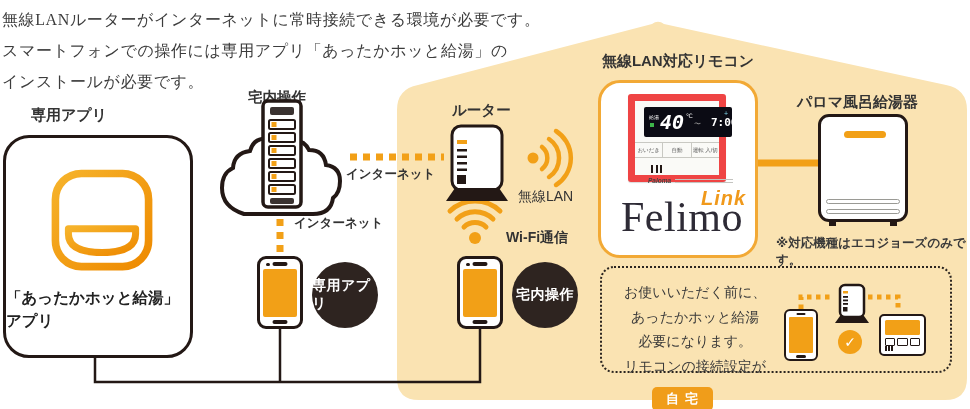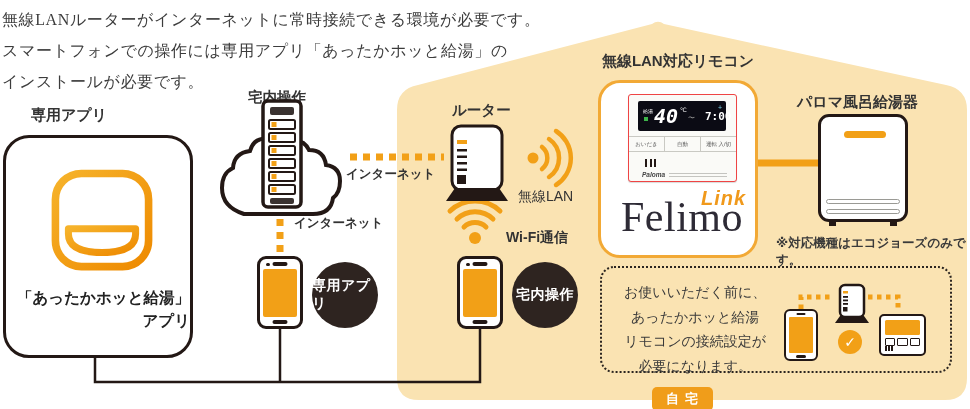--- a/index.html
+++ b/index.html
@@ -18,21 +18,21 @@
     font-family:"Liberation Serif","DejaVu Serif",serif;
     font-size:16px; line-height:31px; letter-spacing:0.6px; color:#3c3c3c;
   }
 
   
   .app-label { position:absolute; left:0; top:106px; width:194px; text-align:left; font-size:15px; font-weight:600; color:#333; z-index:2;padding-left:31px; }
   .app-box {
     position:absolute; left:3px; top:135px; width:190px; height:223px; z-index:2;
     background:#fff; border:3px solid #231815; border-radius:26px;
   }
-  .app-title { position:absolute; left:0; right:0; top:148px; text-align:right; font-size:15.5px; font-weight:bold; line-height:23px; color:#222; }
+  .app-title { position:absolute; left:0; right:0; top:148px; text-align:left; font-size:15.5px; font-weight:bold; line-height:23px; color:#222; }
 
   
   .lbl { position:absolute; z-index:2; color:#333; }
   .server-label   { left:248px; top:88px;  font-size:14.5px; font-weight:600; }
   .router-label   { left:452px; top:101px; font-size:14.5px; font-weight:600; }
   .remote-label   { left:598px; top:52px;  width:160px; text-align:center; font-size:15px; font-weight:600; }
   .heater-label   { left:797px; top:93px;  font-size:15px; font-weight:600; }
   .inet-top       { left:346px; top:166px; font-size:12.5px; font-weight:600; }
   .inet-down      { left:294px; top:215px; font-size:12.5px; font-weight:600; }
   .wlan-label     { left:518px; top:188px; font-size:14px; font-weight:400; }
@@ -51,22 +51,22 @@
     color:#fff; display:flex; align-items:center; justify-content:center;
     font-size:14px; font-weight:600; letter-spacing:0.5px; z-index:2;
   }
 
   
   .remote-box {
     position:absolute; left:598px; top:80px; width:160px; height:178px; z-index:2;
     background:#fff; border:3.5px solid #F2A935; border-radius:22px;
   }
   .rc-device {
-    position:absolute; left:27px; top:11px; width:109px; height:88px;
-    background:#FAFAF7; border:1px solid #ef4444; border-radius:3px;
+    position:absolute; left:27px; top:11px; width:98px; height:88px;
+    background:#FAFAF7; border:7px solid #ef4444; border-radius:3px;
     box-shadow:0 1px 1px rgba(0,0,0,.15);
   }
   .rc-screen { position:absolute; left:9px; top:6px; width:88px; height:30px; background:#0b0b14; border-radius:2px; }
   .rc-mode { position:absolute; left:5px; top:7px; font-size:5px; color:#fff; }
   .rc-dot  { position:absolute; left:6px; top:16px; width:4px; height:4px; background:#3db54a; }
   .rc-temp { position:absolute; left:16px; top:3px; font-size:20px; font-weight:bold; color:#fff; font-family:"DejaVu Sans Mono",monospace; font-style:italic; }
   .rc-unit { position:absolute; left:42px; top:5px; font-size:6px; color:#fff; }
   .rc-tilde{ position:absolute; left:50px; top:12px; font-size:7px; color:#999; }
   .rc-time { position:absolute; left:59px; top:9px; font-size:11px; font-weight:bold; color:#fff; font-family:"DejaVu Sans Mono",monospace;margin-left:8px; }
   .rc-plus { position:absolute; right:4px; top:3px; font-size:7px; color:#7fd4e8; }
@@ -283,22 +283,22 @@
     <span class="slot" style="top:92px;"></span>
     <span class="foot" style="left:8px;"></span>
     <span class="foot" style="right:8px;"></span>
   </div>
   <div class="lbl heater-note">※対応機種はエコジョーズのみです。</div>
 
   <div class="setup-box">
     <div class="setup-text">
       <div>お使いいただく前に、</div>
       <div>あったかホッと給湯</div>
+      <div>必要になります。</div>
       <div>リモコンの接続設定が</div>
-      <div>必要になります。</div>
     </div>
   </div>
   <div class="mini-phone">
     <span class="spk"></span>
     <span class="screen"></span>
     <span class="home"></span>
   </div>
   <svg class="abs" style="left:835px; top:283px; z-index:3;" width="34" height="40" viewBox="0 0 34 40">
     <rect x="5" y="2" width="24" height="32" rx="5" fill="#fff" stroke="#231815" stroke-width="2.5"></rect>
     <rect x="8" y="8" width="5" height="2.5" fill="#F2A017"></rect>

